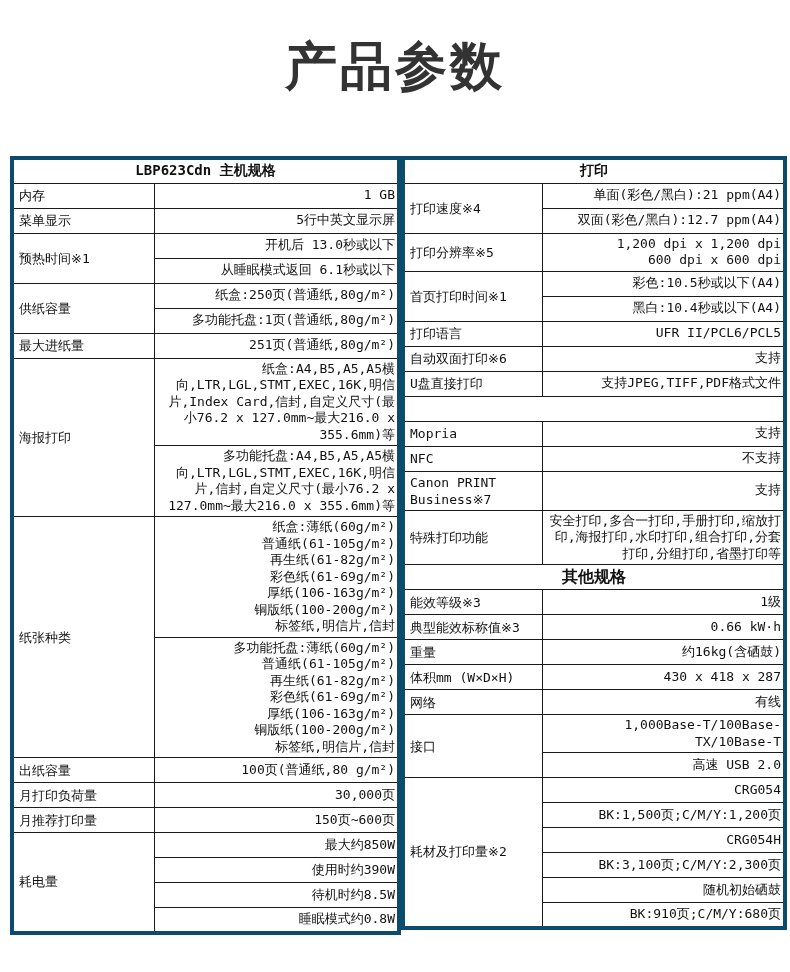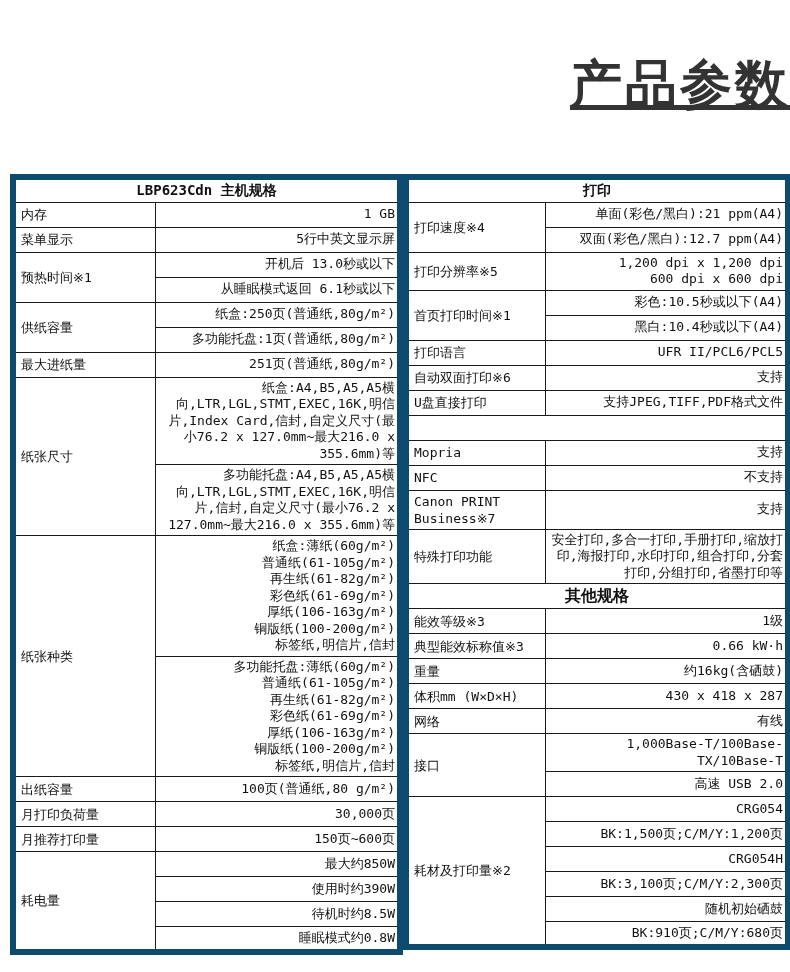--- a/index.html
+++ b/index.html
@@ -10,51 +10,50 @@
   }
   .page {
     width: 790px;
     height: 972px;
     background: #ffffff;
     font-family: "DejaVu Sans Mono", "DejaVu Sans", sans-serif;
     color: #111111;
     overflow: hidden;
   }
   .title {
-    margin: 54px 0 0 0;
+    margin: 36px 0 0 0;
     padding: 0;
-    text-align: right;
+    text-align: center;
     font-family: "DejaVu Sans", "Liberation Sans", sans-serif;
     font-size: 52px;
     line-height: 60px;
     font-weight: bold;
     letter-spacing: 3px;
     color: #333333;
-    text-decoration: underline;
   }
   .tables {
     display: flex;
     align-items: flex-start;
     margin: 60px 11px 0 10px;
   }
   table.spec-table {
     border-collapse: collapse;
     table-layout: fixed;
     height: 772px;
     font-size: 13px;
   }
   table.spec-table.left  { width: 387px; }
   table.spec-table.right { width: 382px; }
   table.spec-table td {
     border: 1px solid #1a1a1a;
     vertical-align: middle;
     height: 25px;
     overflow: hidden;
   }
-  table.spec-table { border: 6px solid #0c4a6e; }
+  table.spec-table { border: 4px solid #0c4a6e; }
   td.table-title {
     font-weight: bold;
     text-align: center;
     font-size: 14px;
     height: 24px;
     padding: 1px 2px;
   }
   td.section-header {
     font-weight: bold;
     text-align: center;
@@ -110,21 +109,21 @@
             <td class="value-cell">纸盒:250页(普通纸,80g/m²)</td>
           </tr>
           <tr>
             <td class="value-cell">多功能托盘:1页(普通纸,80g/m²)</td>
           </tr>
           <tr>
             <td class="label-cell" rowspan="1">最大进纸量</td>
             <td class="value-cell">251页(普通纸,80g/m²)</td>
           </tr>
           <tr>
-            <td class="label-cell" rowspan="2">纸张尺寸</td>
+            <td class="label-cell" rowspan="2">海报打印</td>
             <td class="value-cell">纸盒:A4,B5,A5,A5横向,LTR,LGL,STMT,EXEC,16K,明信片,Index Card,信封,自定义尺寸(最小76.2 x 127.0mm~最大216.0 x 355.6mm)等</td>
           </tr>
           <tr>
             <td class="value-cell">多功能托盘:A4,B5,A5,A5横向,LTR,LGL,STMT,EXEC,16K,明信片,信封,自定义尺寸(最小76.2 x 127.0mm~最大216.0 x 355.6mm)等</td>
           </tr>
           <tr>
             <td class="label-cell" rowspan="2">纸张种类</td>
             <td class="value-cell">纸盒:薄纸(60g/m²)
 普通纸(61-105g/m²)
 再生纸(61-82g/m²)

